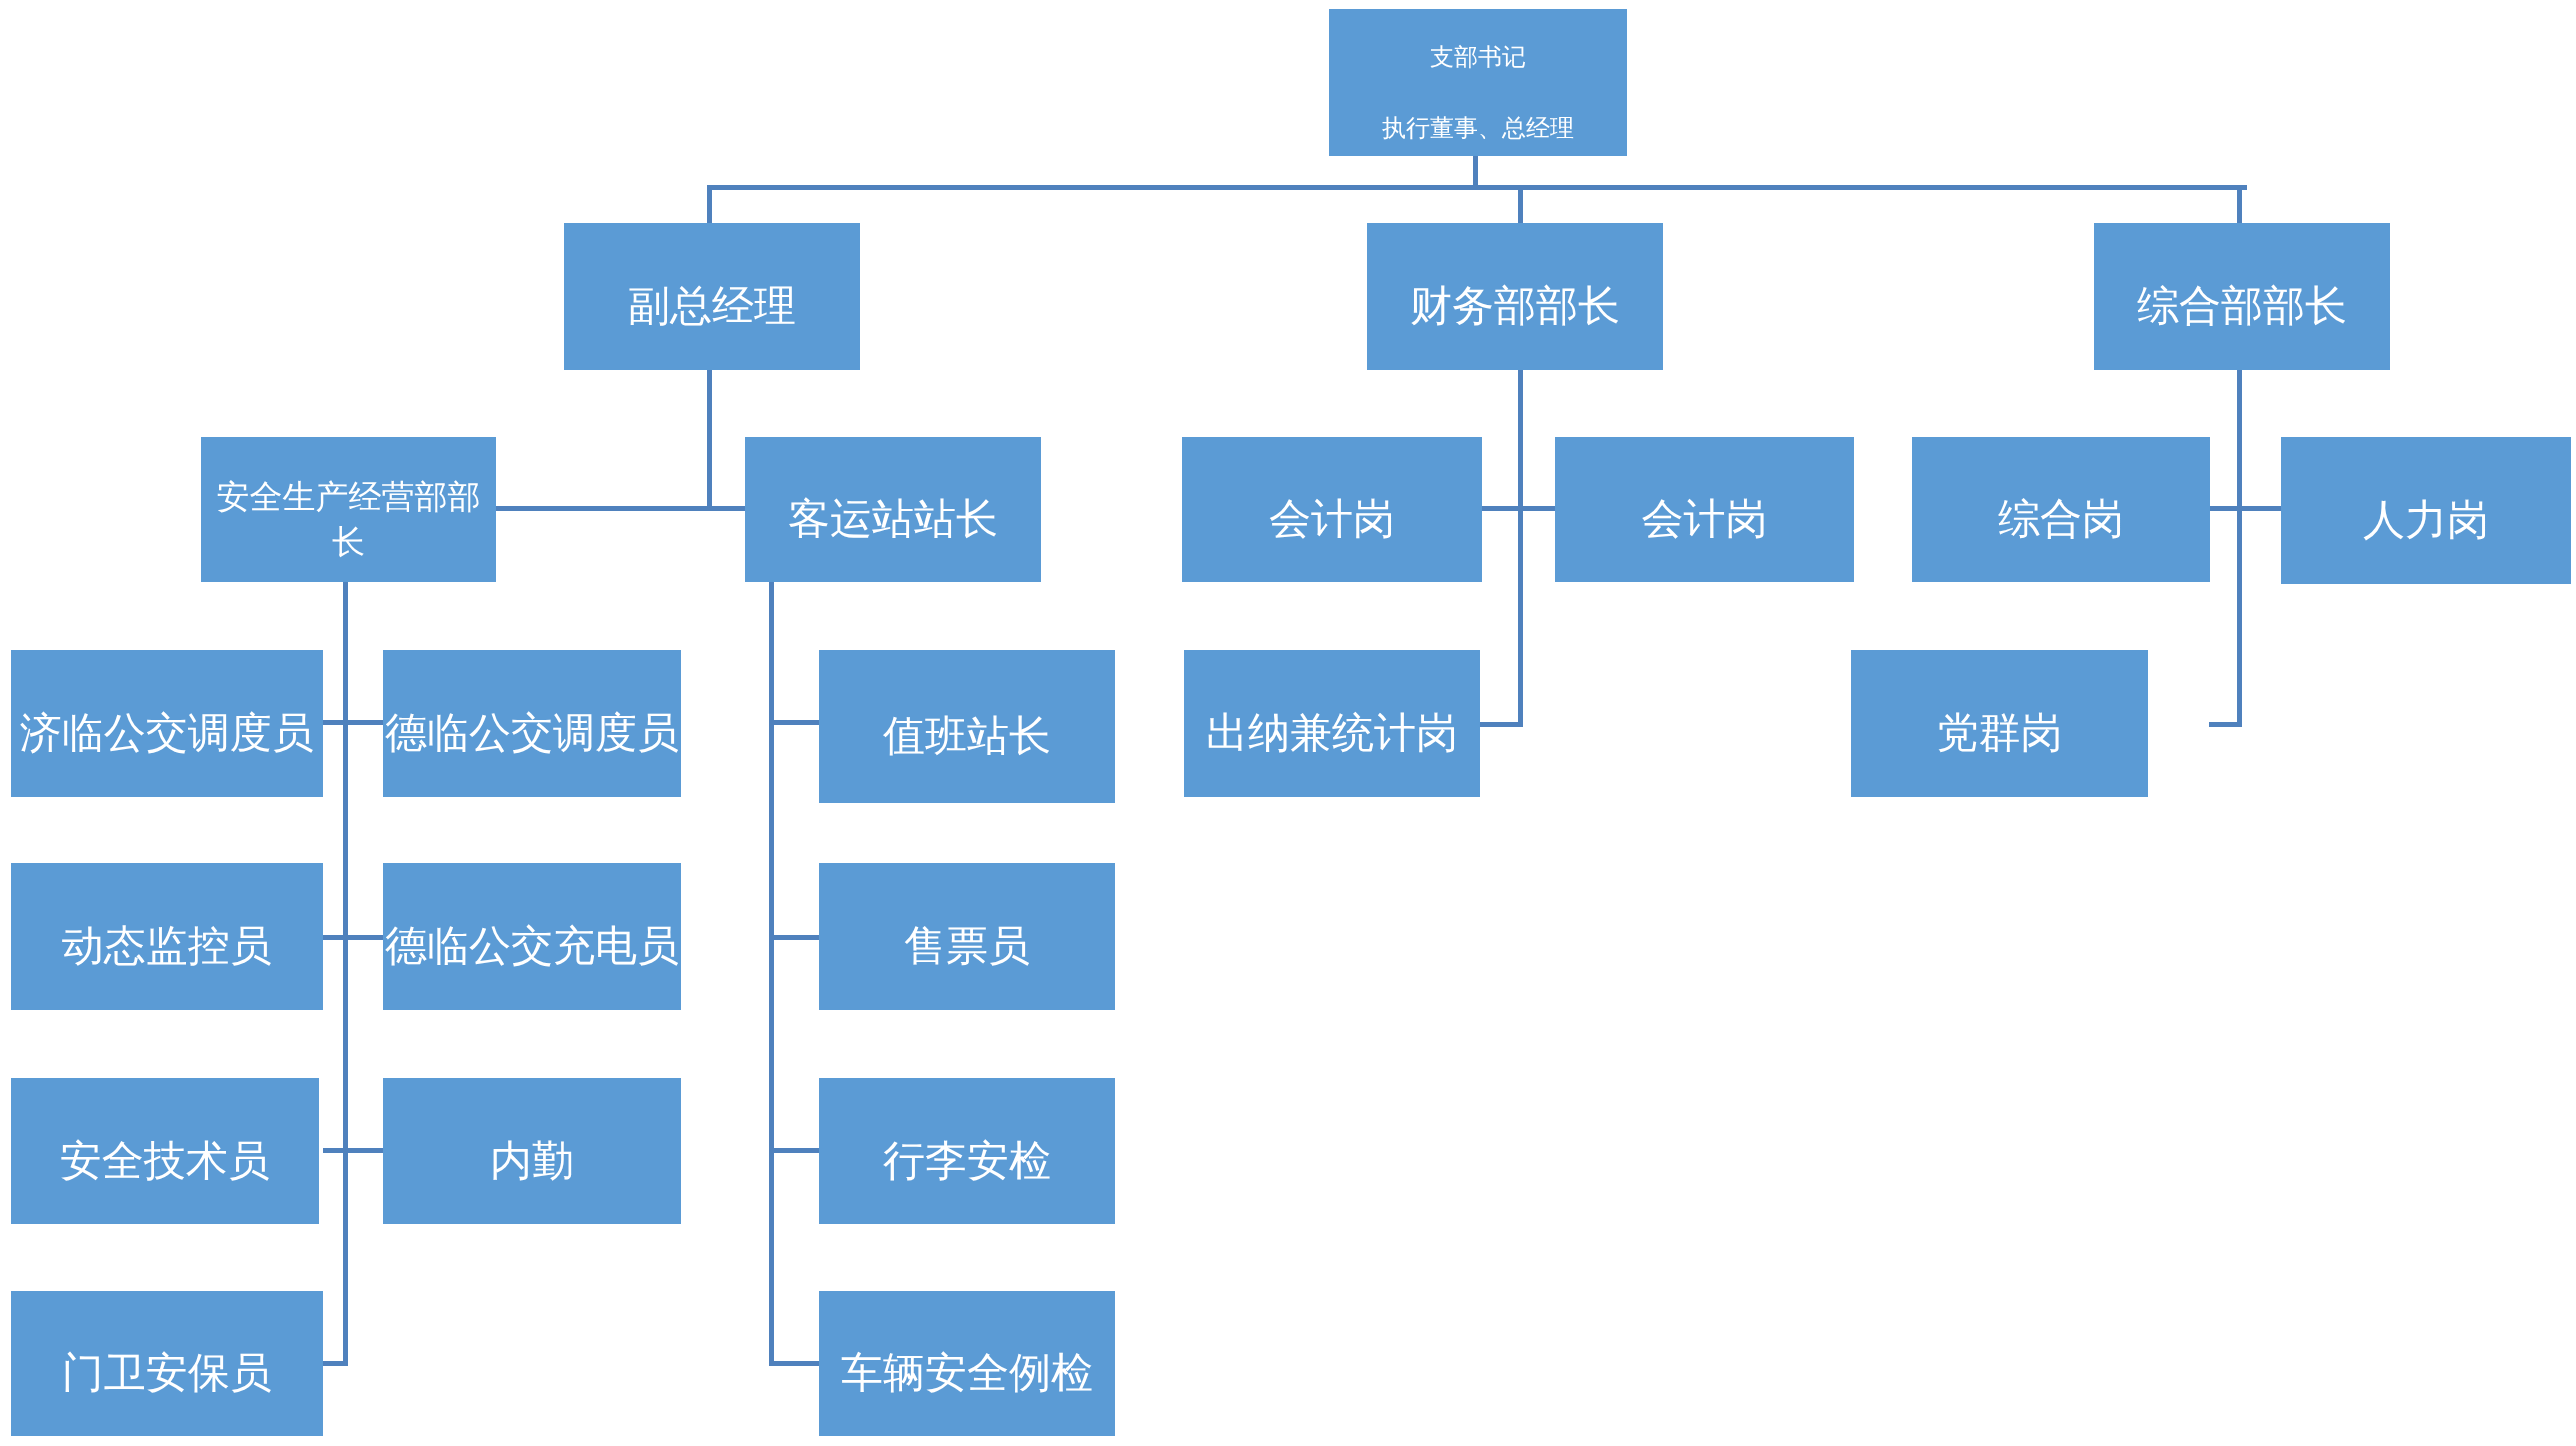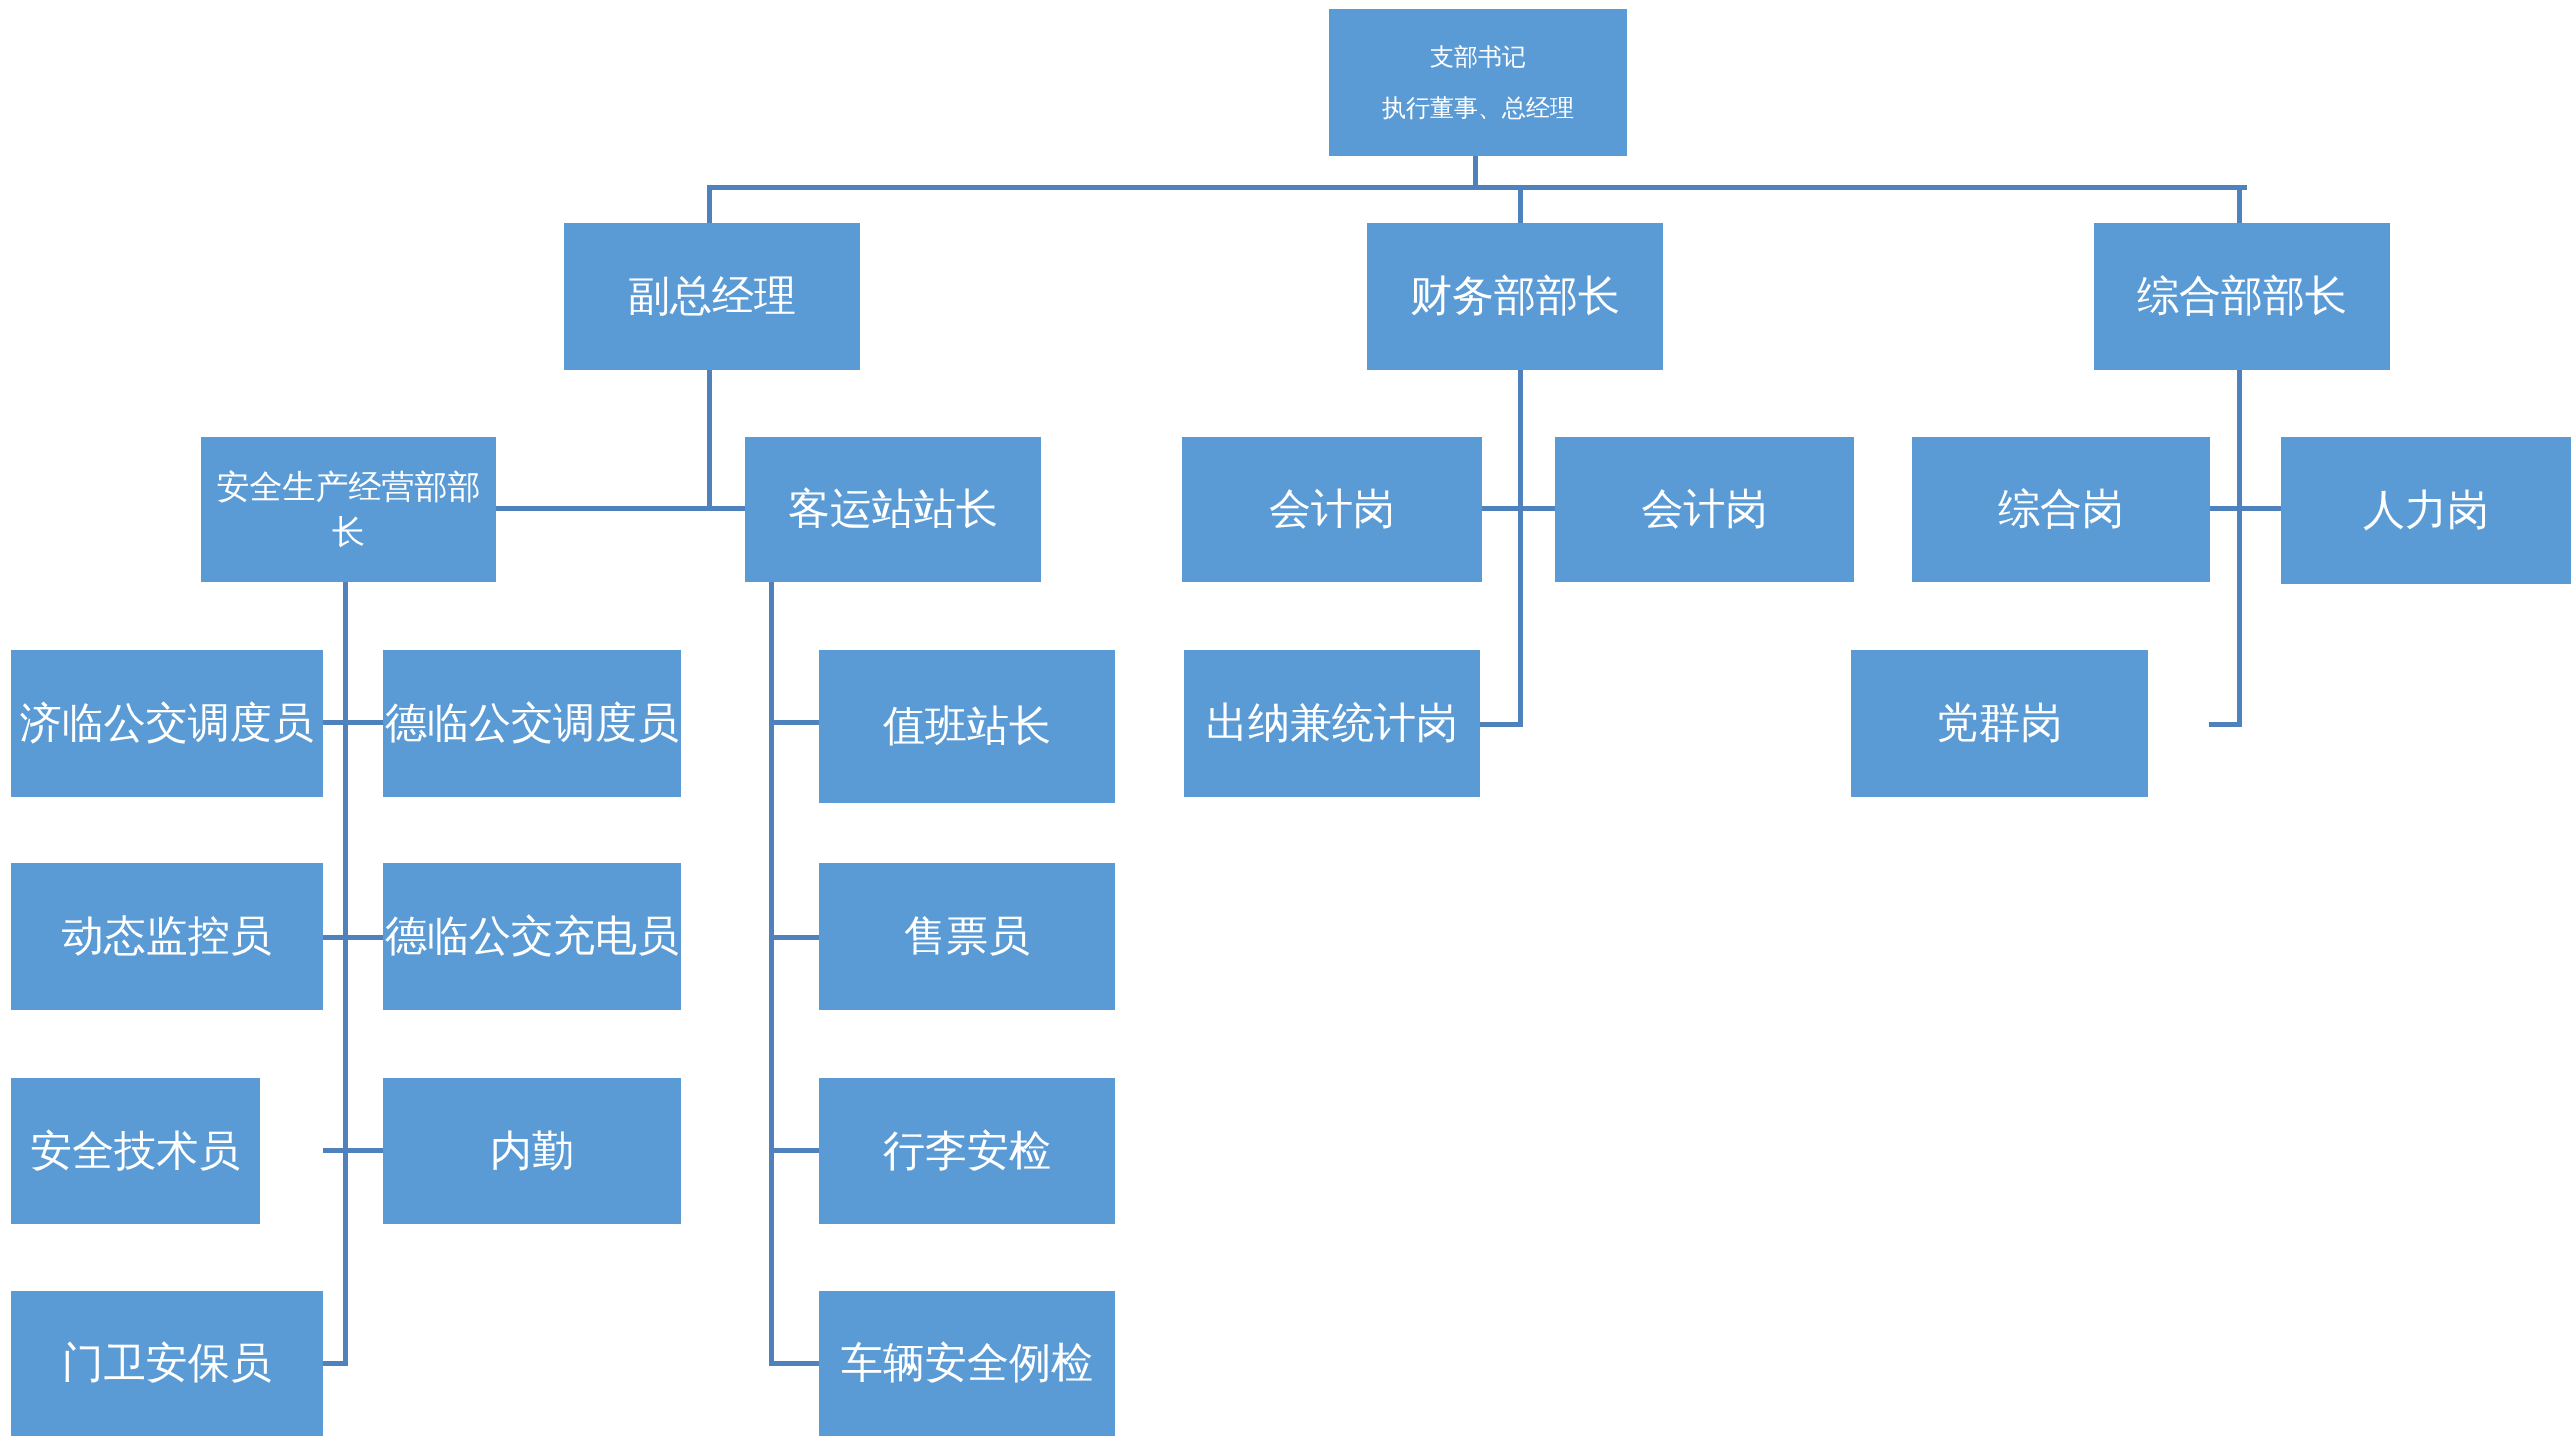--- a/index.html
+++ b/index.html
@@ -15,21 +15,21 @@
     background:#5B9BD5;
     color:#ffffff;
     display:flex;
     align-items:center;
     justify-content:center;
     text-align:center;
     font-size:42px;
     line-height:1.35;
     box-sizing:border-box;
   }
-  .node .lbl{display:block;width:100%;}
+  .node .lbl{display:block;width:100%;margin-top:20px;}
   .node.root{flex-direction:column;font-size:24px;gap:18px;}
   .node.wrap2{font-size:33px;word-break:break-all;padding:0 1.7px;}
   .edge{
     position:absolute;
     background:#4F81BD;
   }
 </style>
 </head>
 <body>
 
@@ -117,21 +117,21 @@
   <div class="node" style="left:10.8px;top:863px;width:312px;height:147px;">
       <span class="lbl">动态监控员</span>
     </div>
   <div class="node" style="left:383px;top:863px;width:298px;height:147px;">
       <span class="lbl">德临公交充电员</span>
     </div>
   <div class="node" style="left:819px;top:863px;width:296px;height:147px;">
       <span class="lbl">售票员</span>
     </div>
 
-  <div class="node" style="left:10.8px;top:1078px;width:249px;height:146px;">
+  <div class="node" style="left:10.8px;top:1078px;width:308px;height:146px;">
       <span class="lbl">安全技术员</span>
     </div>
   <div class="node" style="left:383px;top:1078px;width:298px;height:146px;">
       <span class="lbl">内勤</span>
     </div>
   <div class="node" style="left:819px;top:1078px;width:296px;height:146px;">
       <span class="lbl">行李安检</span>
     </div>
 
   <div class="node" style="left:10.8px;top:1291px;width:312px;height:145px;">

